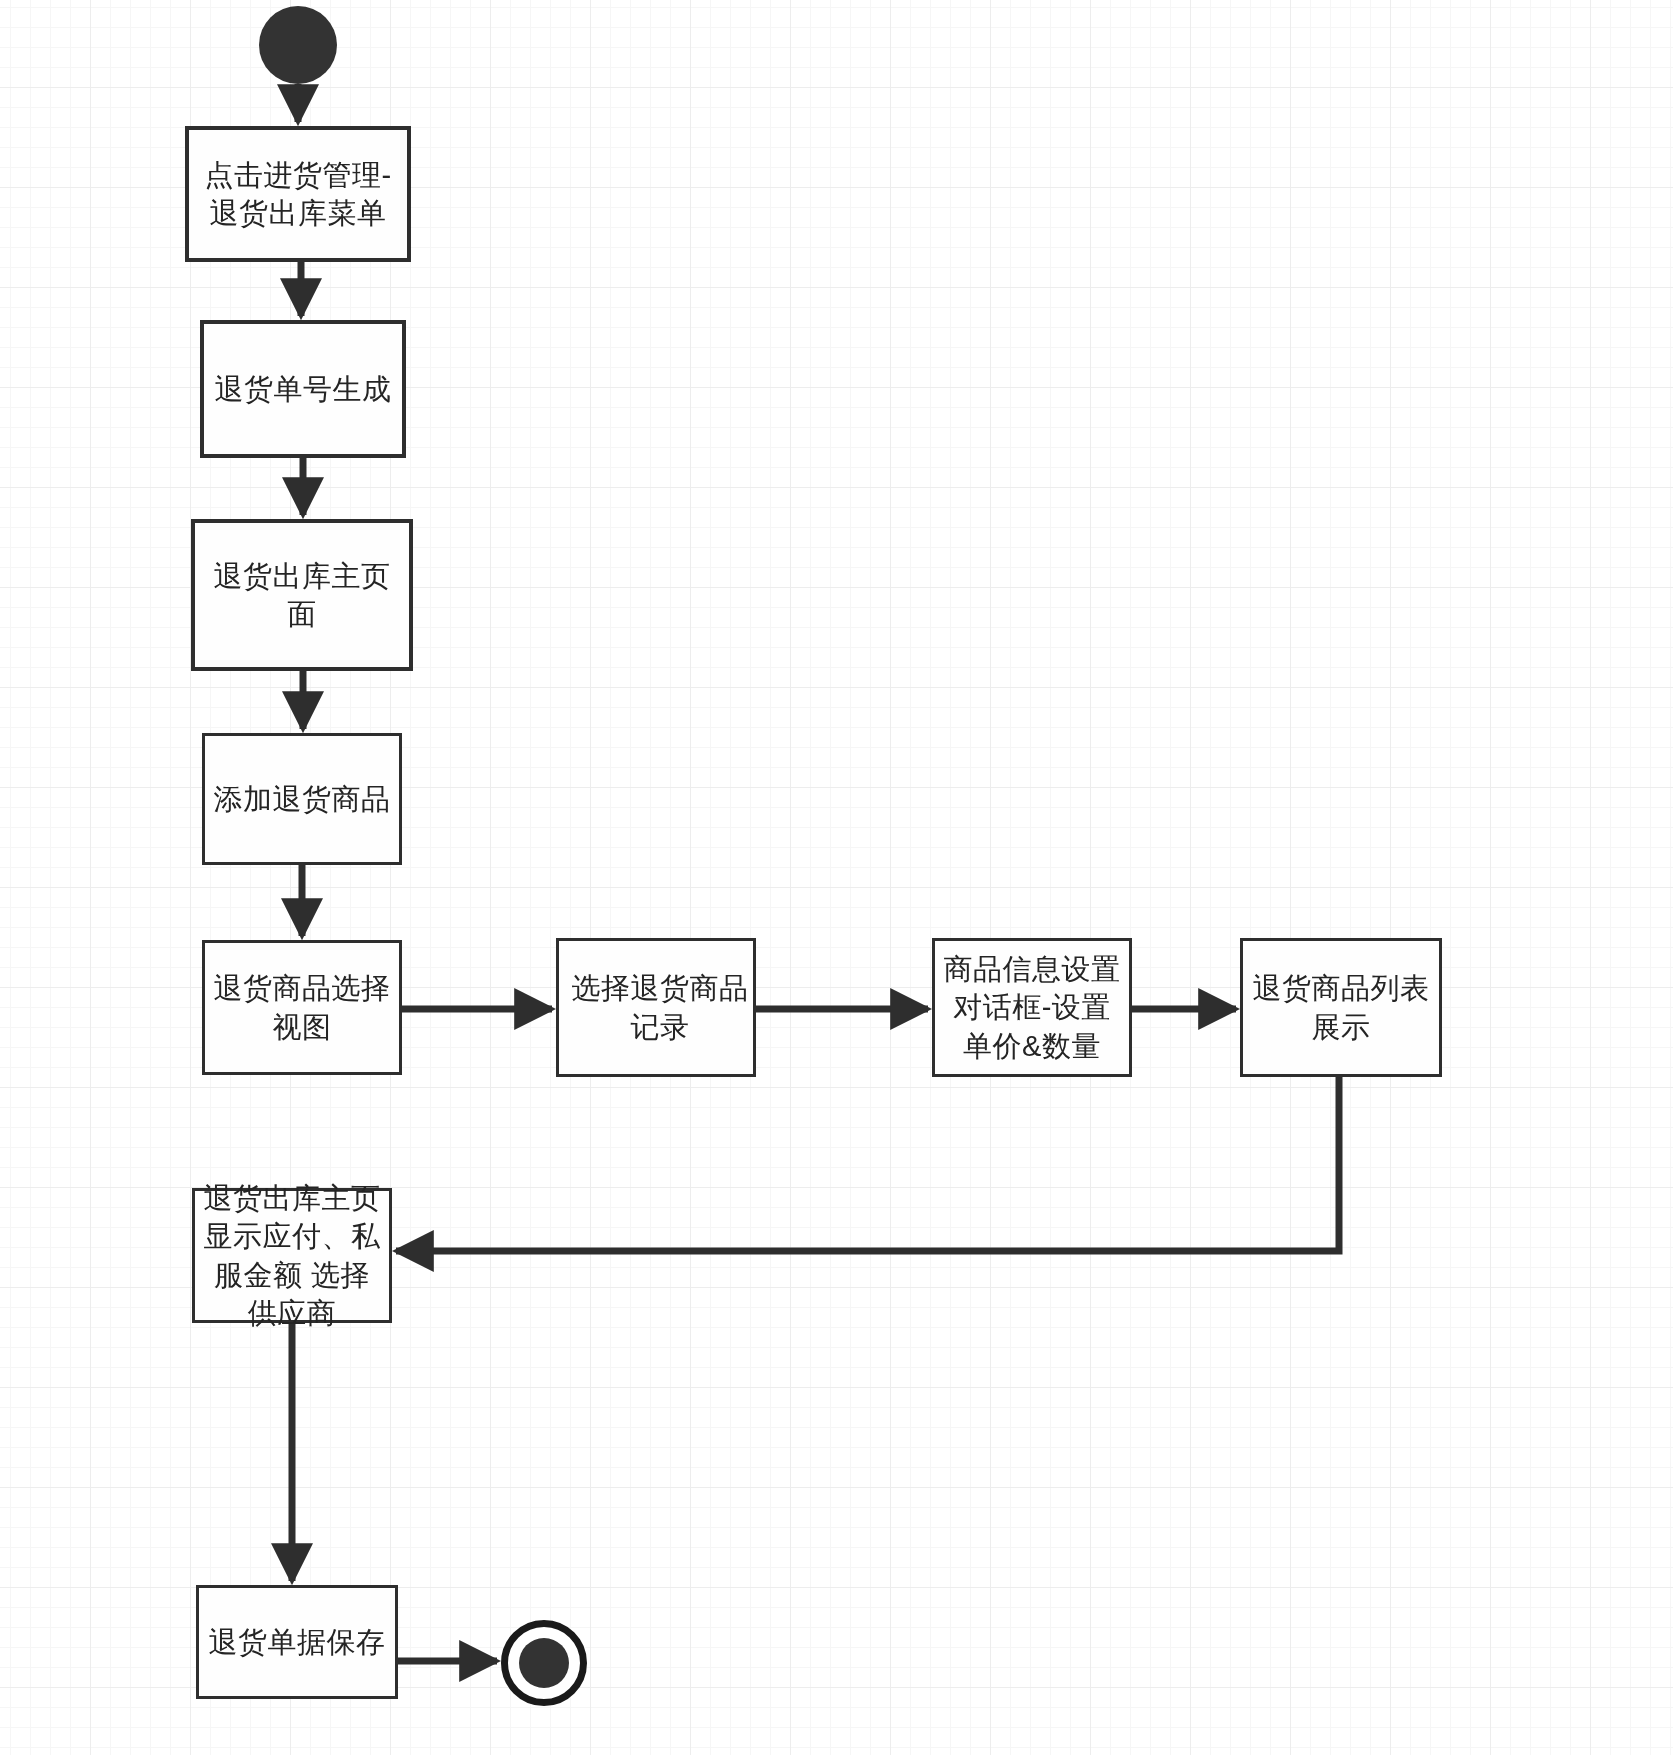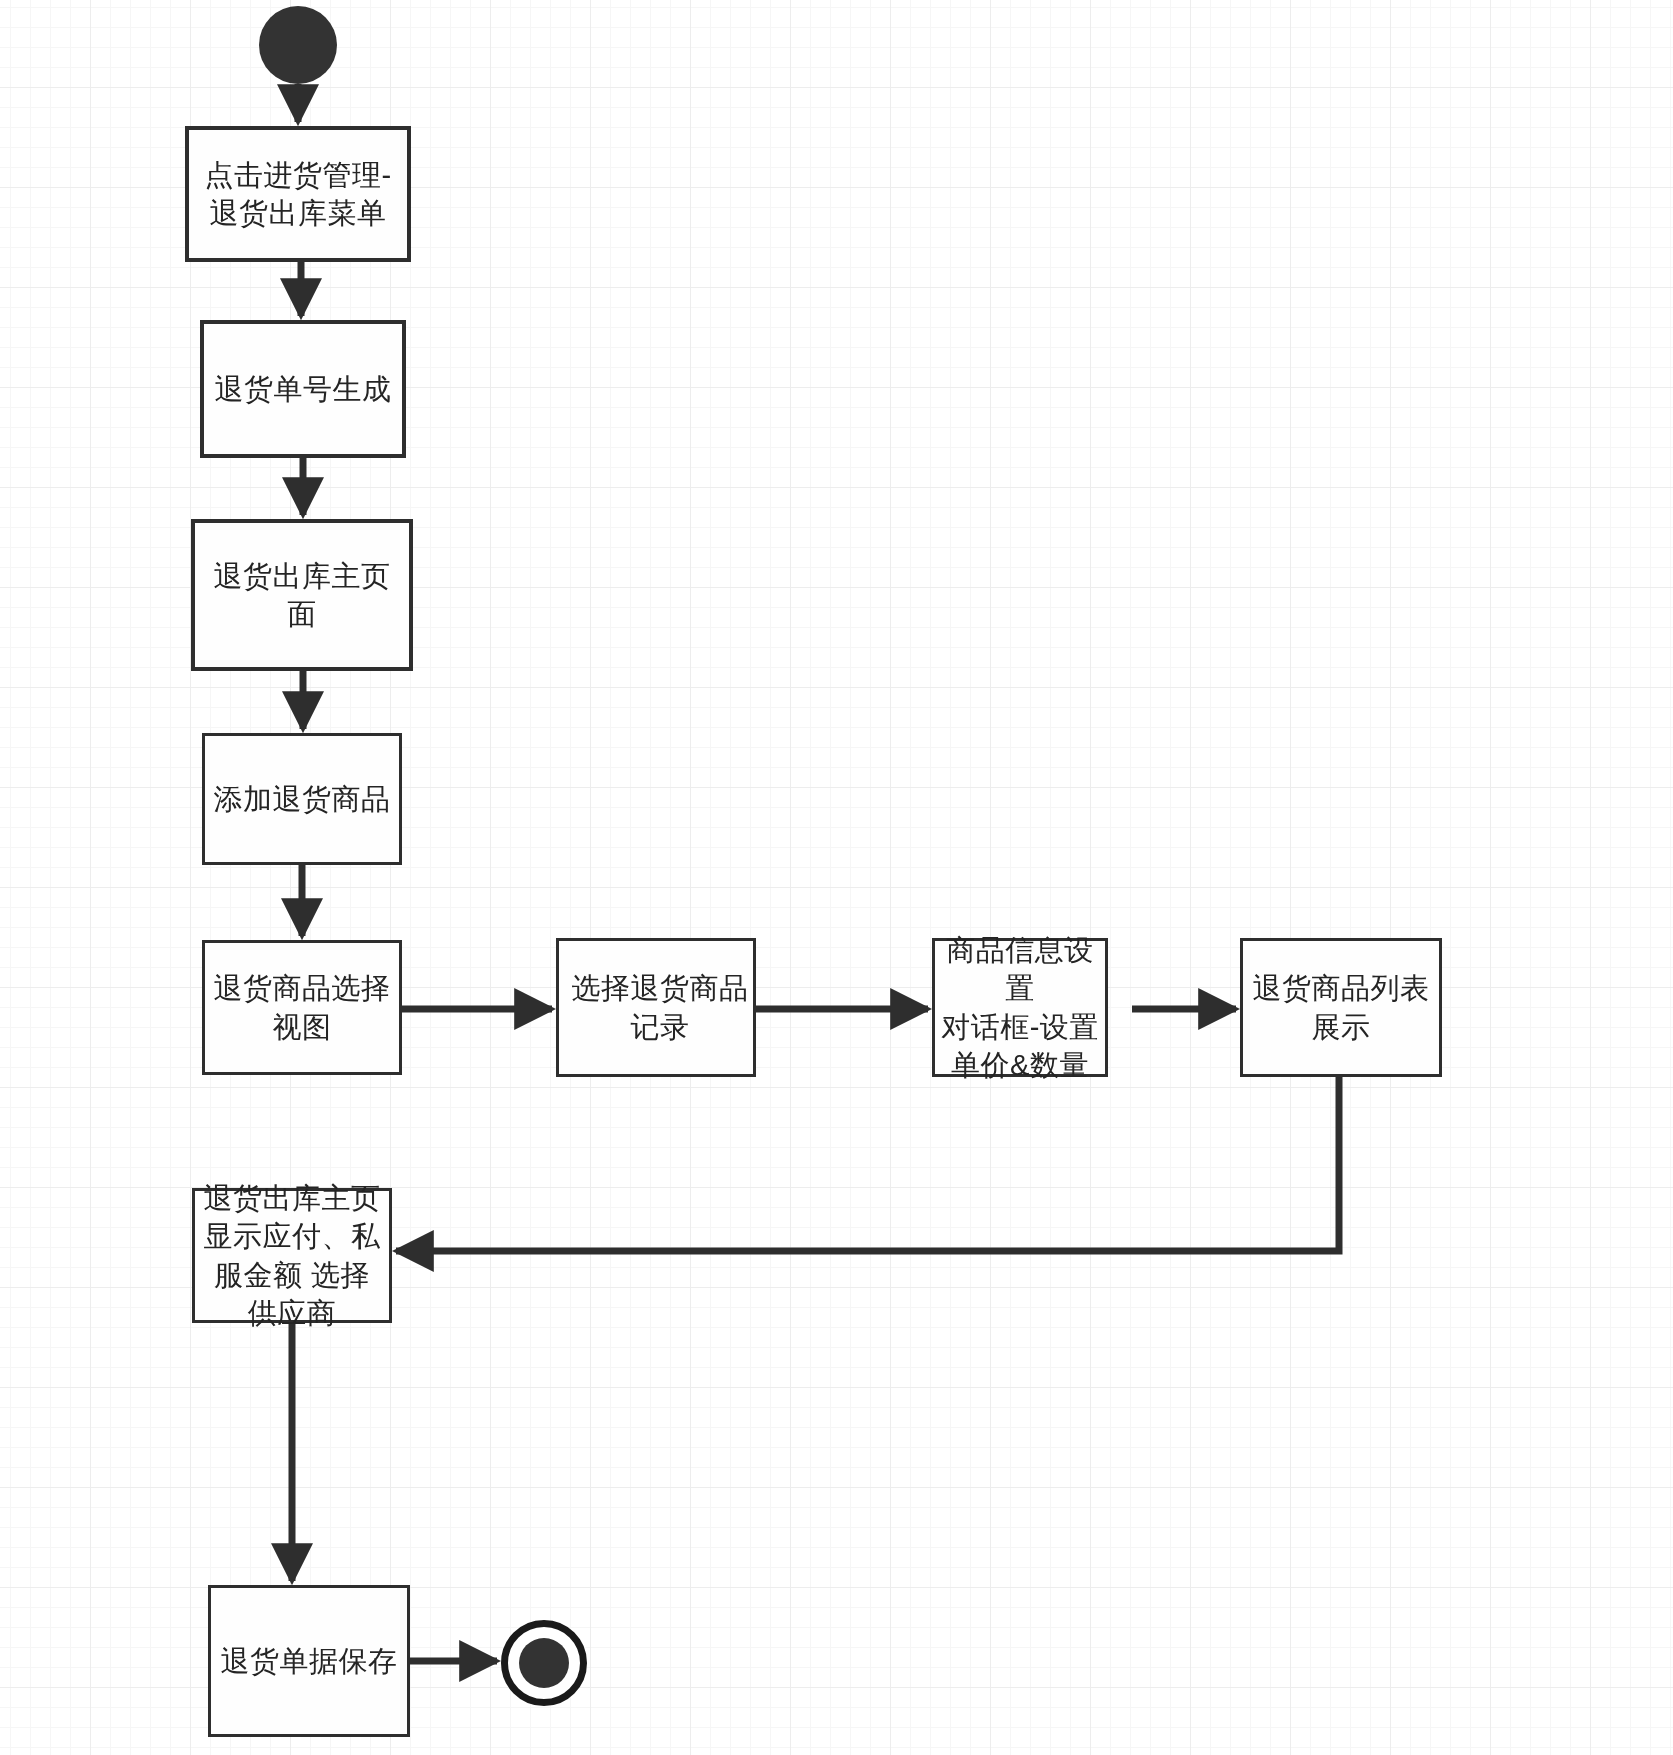--- a/index.html
+++ b/index.html
@@ -121,31 +121,31 @@
 面</div>
 
   <div class="node thin" style="left:202px; top:940px; width:200px; height:135px;">退货商品选择
 视图</div>
 
   <div class="node thin" style="left:202px; top:733px; width:200px; height:132px;">添加退货商品</div>
 
   <div class="node thin" style="left:556px; top:938px; width:200px; height:139px;padding-left:8px;">选择退货商品
 记录</div>
 
-  <div class="node thin" style="left:932px; top:938px; width:176px; height:139px;">商品信息设置
+  <div class="node thin" style="left:932px; top:938px; width:200px; height:139px;">商品信息设置
 对话框-设置
 单价&amp;数量</div>
 
   <div class="node thin" style="left:1240px; top:938px; width:202px; height:139px;">退货商品列表
 展示</div>
 
   <div class="node thin" style="left:192px; top:1188px; width:200px; height:135px;">退货出库主页
 显示应付、私
 服金额 选择
 供应商</div>
 
-  <div class="node thin" style="left:208px; top:1585px; width:202px; height:152px;">退货单据保存</div>
+  <div class="node thin" style="left:196px; top:1585px; width:202px; height:114px;">退货单据保存</div>
 
   <div class="end-node" style="left:501px; top:1620px; width:86px; height:86px;">
     <div class="inner"></div>
   </div>
 
 </div>
 
 </body></html>

